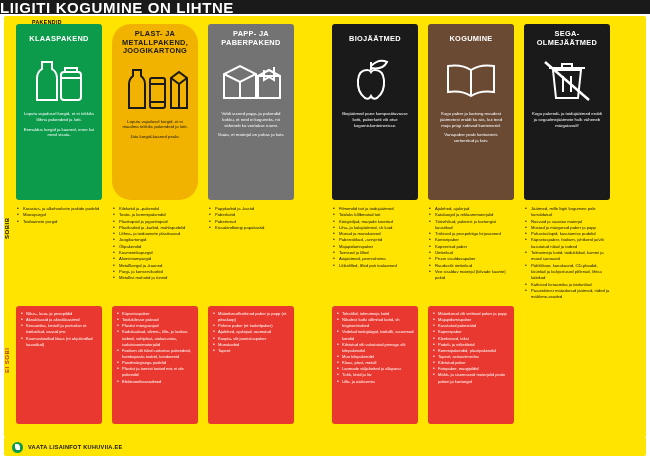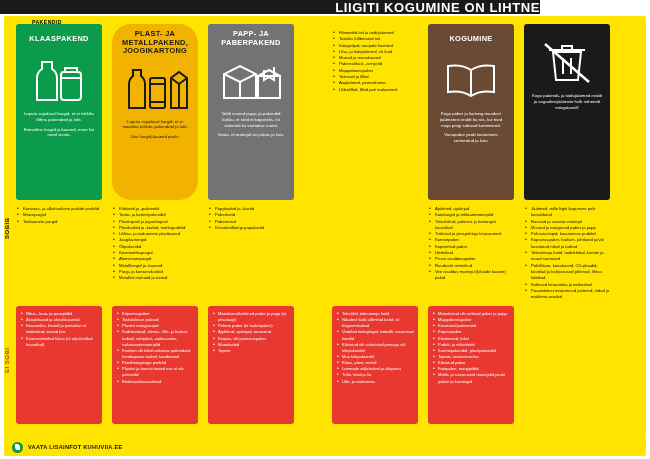--- a/index.html
+++ b/index.html
@@ -10,24 +10,24 @@
     font-family: "Liberation Sans", sans-serif;
     overflow: hidden;
   }
   .poster {
     position: relative;
     width: 650px; height: 459px;
     background: #ffffff;
   }
   
   .titlebar {
-    position: absolute; left: 0; top: 0; width: 540px; height: 14px;
+    position: absolute; left: 0; top: 0; width: 650px; height: 14px;
     background: #1a1a1a; color: #ffffff;
-    font-size: 13px; font-weight: bold; letter-spacing: .6px;
-    display: flex; align-items: center; justify-content: flex-end;
+    font-size: 15px; font-weight: bold; letter-spacing: .6px;
+    display: flex; align-items: center; justify-content: flex-start;
   }
   
   .yellowframe {
     position: absolute; left: 4px; top: 16px; width: 642px; height: 422px;
     background: #ffe400;
     border-radius: 2px;
   }
   .pakendid-tab {
     position: absolute; left: 26px; top: 18px;
     background: #ffe400; color: #000;
@@ -236,20 +236,35 @@
       <li>Määrdunud/vettinud paber ja papp (nt pitsakarp)</li>
       <li>Pehme paber (nt tualettpaber)</li>
       <li>Ajalehed, ajakirjad, raamatud</li>
       <li>Koopia- või joonistuspaber</li>
       <li>Munakarbid</li>
       <li>Tapeet</li>
     </ul>
   </div>
 
   <div class="col" style="left:332px;">
+    <div class="col-head c-bio">
+      <div class="col-title">BIOJÄÄTMED</div>
+      <div class="icon-wrap">
+        <svg width="60" height="46" viewBox="0 0 60 46">
+          <g fill="none" stroke="#fff" stroke-width="2">
+            <path d="M22 14 Q14 14 13 24 Q12 36 20 42 Q24 44 26 40 Q28 44 32 42 Q40 36 39 24 Q38 14 30 14 Q27 14 26 16 Q25 14 22 14 Z"></path>
+            <path d="M26 14 L26 6"></path>
+            <path d="M26 10 Q34 2 42 6 Q38 14 26 12"></path>
+          </g>
+        </svg>
+      </div>
+      <div class="col-desc">
+        <span>Biojäätmed pane kompostitavasse kotti, paberkotti või otse kogumiskonteinerisse.</span>
+      </div>
+    </div>
     <ul class="accepted">
       <li>Filmendid toit ja toidujäätmed</li>
       <li>Toiduks kõlbmatud toit</li>
       <li>Köögiviljad, marjade kooritud</li>
       <li>Liha- ja kalajäätmed, sh luud</li>
       <li>Munad ja munakoored</li>
       <li>Paberrätikud, -servjetid</li>
       <li>Majapidamispaber</li>
       <li>Taimsed ja lilled</li>
       <li>Aiajäätmed, peenraheina</li>
@@ -310,20 +325,21 @@
       <li>Kommipakendid, plastipakendid</li>
       <li>Tapeet, seinaviimistlus</li>
       <li>Kiletatud paber</li>
       <li>Fotopaber, margipildid</li>
       <li>Mähk- ja sisemuseid materjalid peale paberi ja kartongid</li>
     </ul>
   </div>
 
   <div class="col" style="left:524px;">
     <div class="col-head c-sega">
+      <div class="col-title">SEGA- OLMEJÄÄTMED</div>
       <div class="icon-wrap">
         <svg width="60" height="46" viewBox="0 0 60 46">
           <g fill="none" stroke="#fff" stroke-width="2">
             <path d="M16 14 L44 14 L41 42 L19 42 Z"></path>
             <path d="M12 12 L48 12"></path>
             <path d="M25 12 L25 8 L35 8 L35 12"></path>
             <path d="M26 20 L26 36 M34 20 L34 36"></path>
             <line x1="8" y1="6" x2="52" y2="44" stroke-width="2.5"></line>
           </g>
         </svg>

